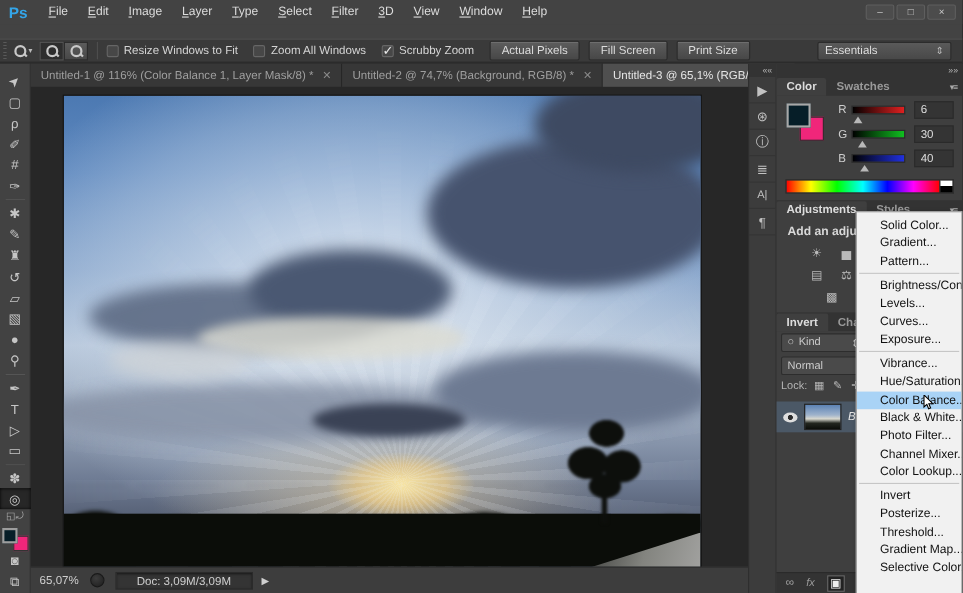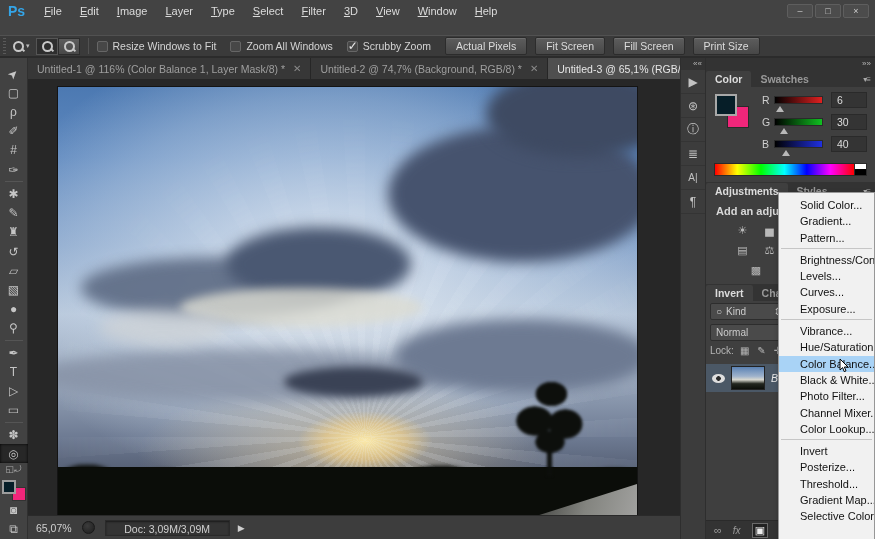--- a/index.html
+++ b/index.html
@@ -224,23 +224,26 @@
     </span>
     <span class="cb-group">
       <span class="cb"></span>
       <span>Zoom All Windows</span>
     </span>
     <span class="cb-group">
       <span class="cb checked"></span>
       <span>Scrubby Zoom</span>
     </span>
     <button class="ob-btn">Actual Pixels</button>
-    <button class="ob-btn">Fit Screen</button>
     <button class="ob-btn">Fill Screen</button>
     <button class="ob-btn">Print Size</button>
+    <span class="workspace">
+      <span>Essentials</span>
+      <span class="arr">⇕</span>
+    </span>
   </div>
 
   <div class="main">
 
     <div class="toolbar">
       <span class="tool">
           <span class="g">➤</span>
         </span>
       <span class="tool">
           <span>▢</span>

